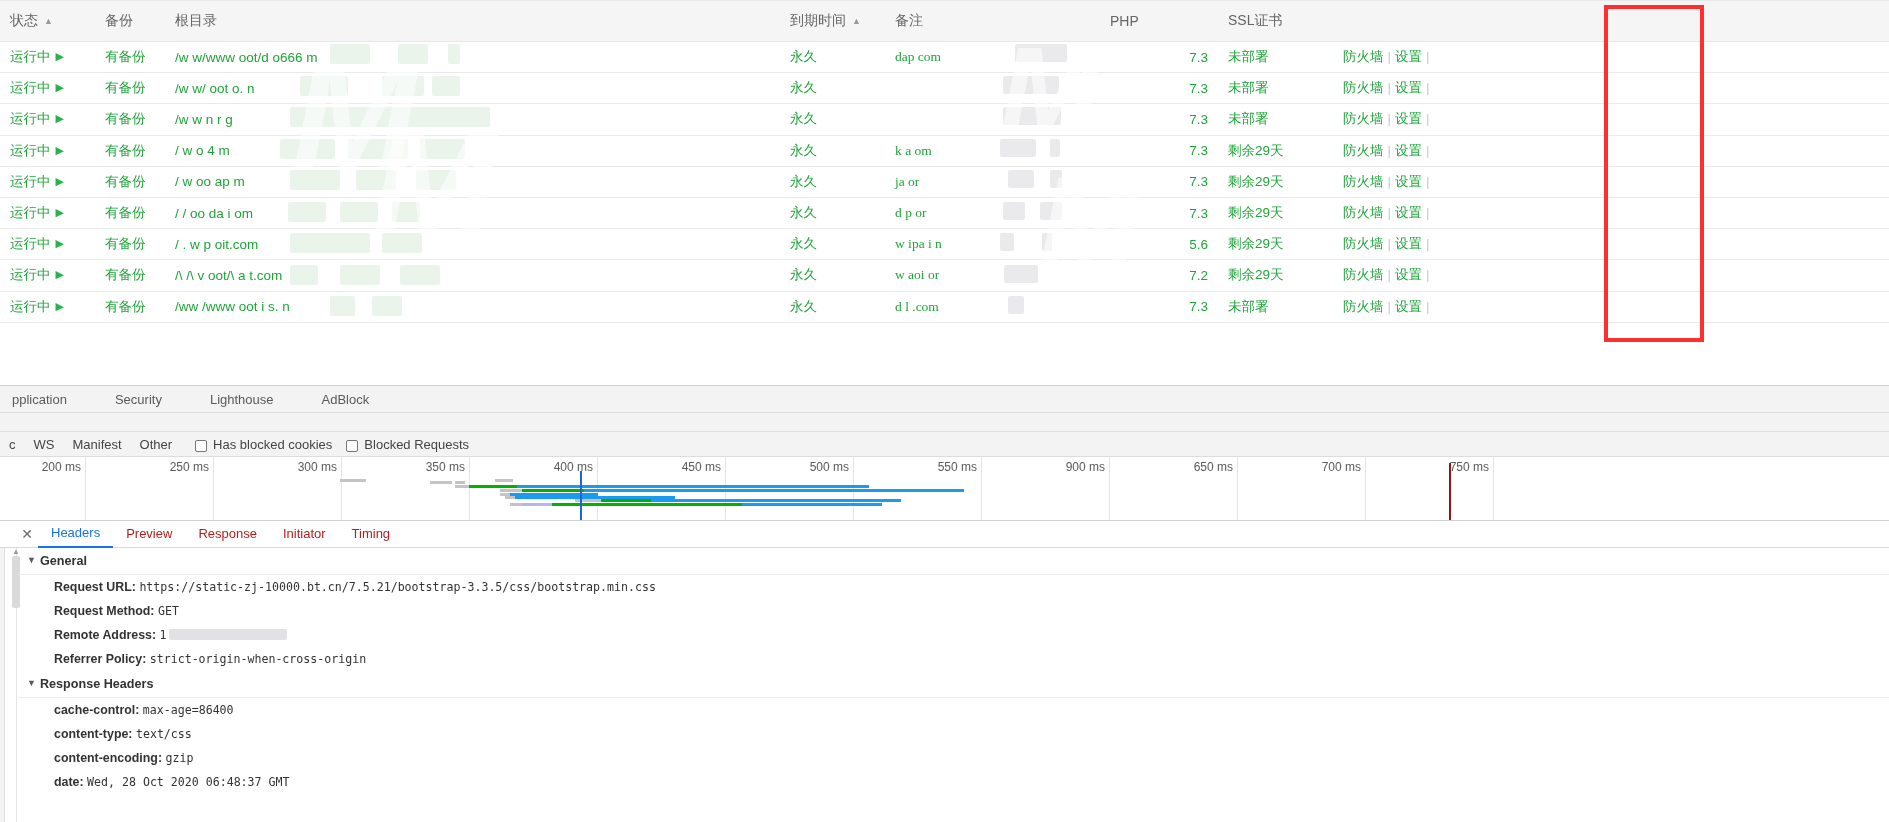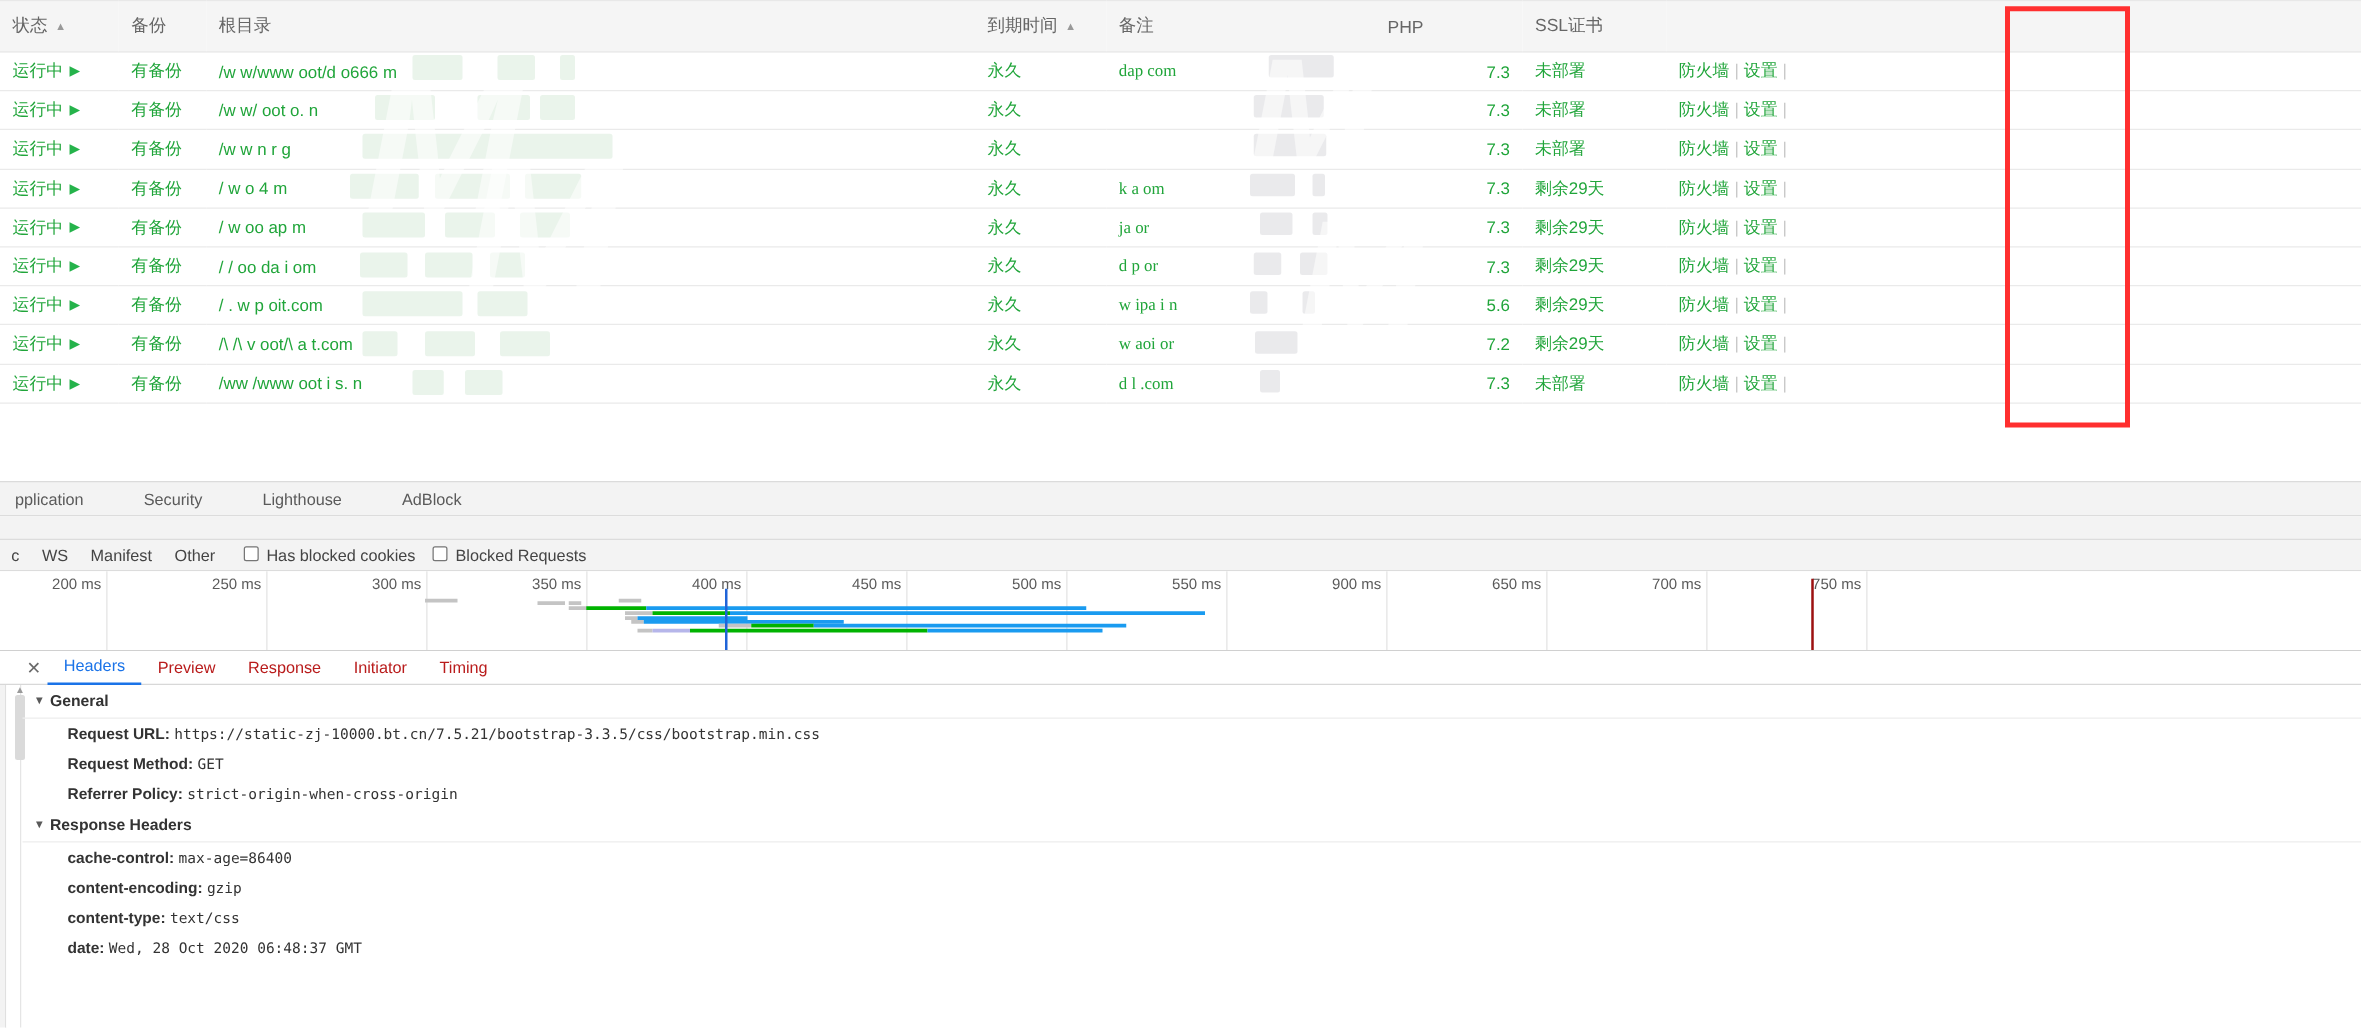--- a/index.html
+++ b/index.html
@@ -85,21 +85,21 @@
     height:27px; background:#f3f3f3; border-bottom:1px solid #dcdcdc;
     display:flex; align-items:center; padding-left:0px; gap:0px;
   }
   .dt-tab { font-size:13px; color:#5a5a5a; padding:0 18px; line-height:27px; white-space:nowrap;margin-left:12px; }
   .dt-toolbar-gap { height:19px; background:#f3f3f3; border-bottom:1px solid #dcdcdc; }
   .dt-filterbar {
     height:25px; background:#f3f3f3; border-bottom:1px solid #dcdcdc;
     display:flex; align-items:center; font-size:13px; color:#444; padding-left:0px;
   }
   .dt-filterbar .ftype { padding:0 9px; white-space:nowrap; }
-  .chk { display:inline-flex; align-items:flex-start; gap:6px; margin-left:14px; white-space:nowrap; }
+  .chk { display:inline-flex; align-items:flex-end; gap:6px; margin-left:14px; white-space:nowrap; }
   .chk .box { width:12px; height:12px; border:1px solid #767676; background:#fff; border-radius:2px; }
 
   
   .waterfall { position:relative; height:64px; background:#fff; border-bottom:1px solid #d0d0d0; }
   .wf-ruler { position:absolute; inset:0; }
   .wf-tick { position:absolute; top:0; bottom:0; border-left:1px solid #e4e4e4; }
   .wf-tick span {
     position:absolute; right:5px; top:3px; font-size:12px; color:#5a5a5a; white-space:nowrap;
   }
   .wf-bars { position:absolute; left:0; right:0; top:22px; height:34px; }
@@ -403,23 +403,24 @@
       <div class="req-body">
         <div class="left-edge"></div>
         <div class="scroll-rail">
           <div class="scroll-up">▲</div>
           <div class="scroll-thumb"></div>
         </div>
         <div id="detail-sections" style="margin-left:18px;">
             <div class="section-head"><span class="tri">▼</span><span>General</span></div>
             <div class="hrow"><span class="k">Request URL:</span> <span class="v">https://static-zj-10000.bt.cn/7.5.21/bootstrap-3.3.5/css/bootstrap.min.css</span></div>
             <div class="hrow"><span class="k">Request Method:</span> <span class="v">GET</span></div>
+            <div class="hrow"><span class="k">Remote Address:</span> <span class="v">1</span><span class="ip-redact"></span></div>
             <div class="hrow"><span class="k">Referrer Policy:</span> <span class="v">strict-origin-when-cross-origin</span></div>
             <div class="section-head"><span class="tri">▼</span><span>Response Headers</span></div>
             <div class="hrow"><span class="k">cache-control:</span> <span class="v">max-age=86400</span></div>
+            <div class="hrow"><span class="k">content-type:</span> <span class="v">text/css</span></div>
             <div class="hrow"><span class="k">content-encoding:</span> <span class="v">gzip</span></div>
-            <div class="hrow"><span class="k">content-type:</span> <span class="v">text/css</span></div>
             <div class="hrow"><span class="k">date:</span> <span class="v">Wed, 28 Oct 2020 06:48:37 GMT</span></div>
           </div>
       </div>
     </div>
   </div>
 </div>
 
 </body></html>

